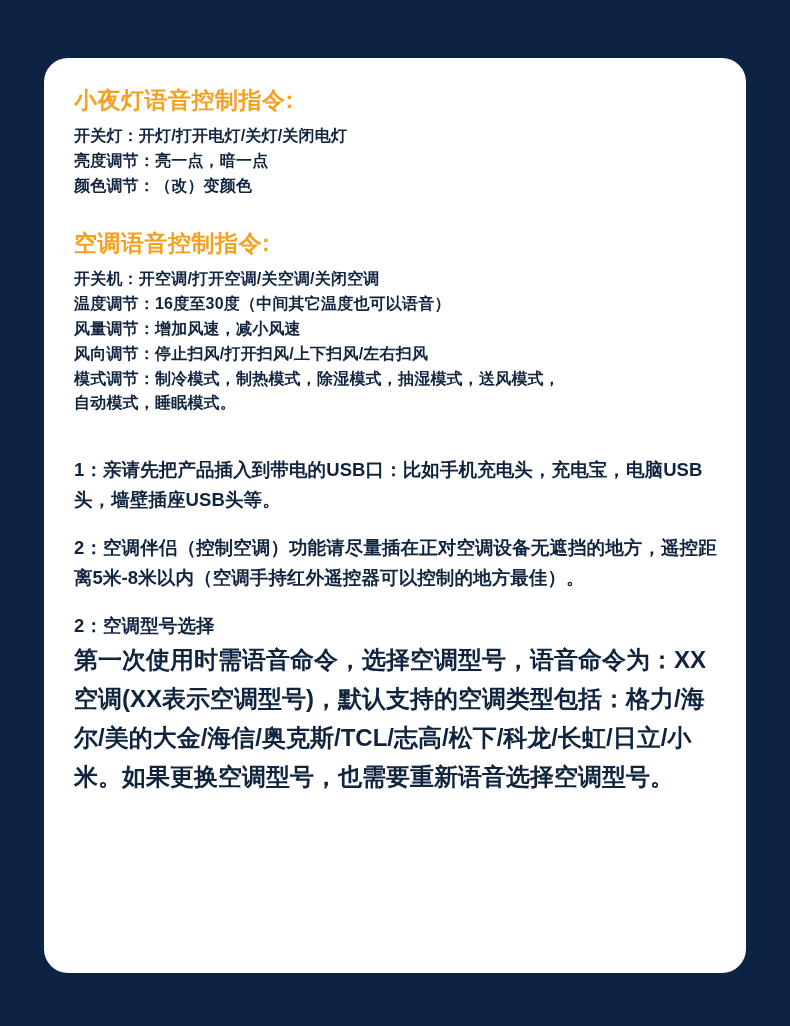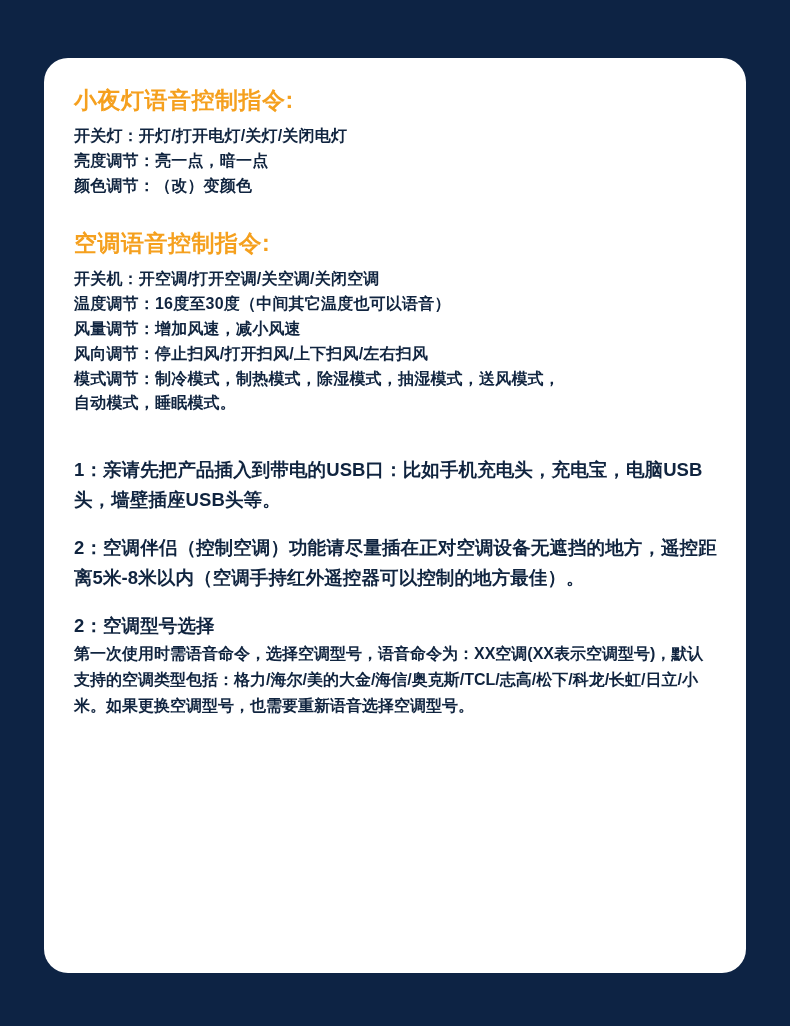--- a/index.html
+++ b/index.html
@@ -63,21 +63,21 @@
     line-height: 1.62;
     margin: 13px 0 0 0;
     font-weight: bold;
     letter-spacing: 0.1px;
   }
   .para + .para {
     margin-top: 18px;
   }
   .sub-line {
     color: #10243f;
-    font-size: 16px;
+    font-size: 24px;
     line-height: 1.62;
     font-weight: bold;
     margin: 0;
   }
 </style>
 </head>
 <body>
 
 <div class="page">
   <div class="card">

